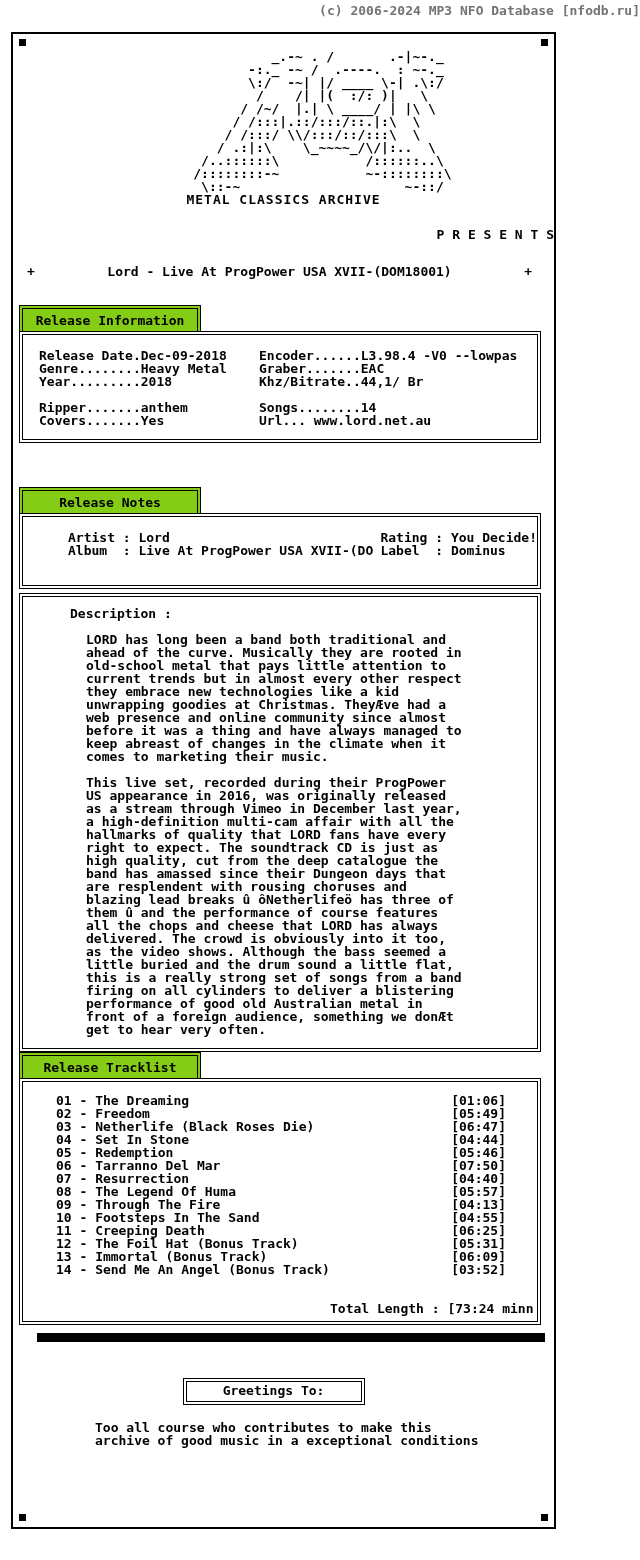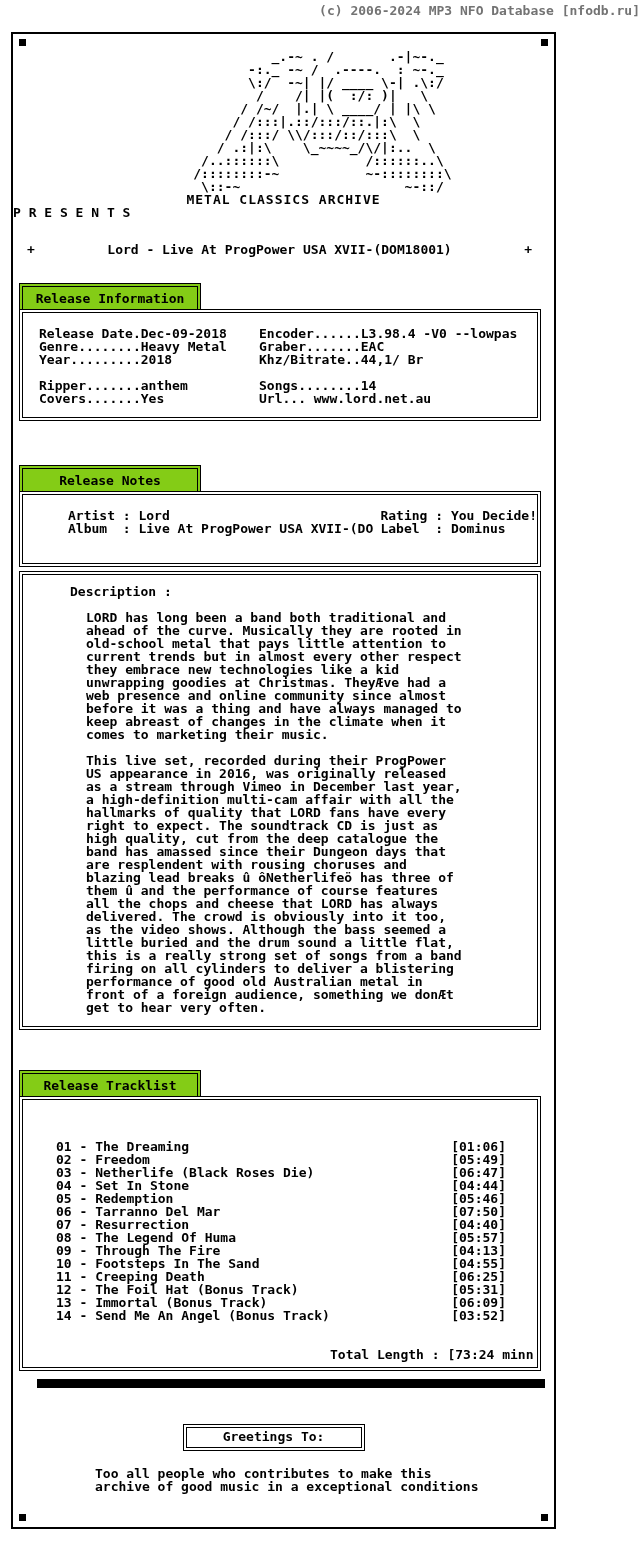--- a/index.html
+++ b/index.html
@@ -58,21 +58,22 @@
   .art-wrap pre {
     display: inline-block;
     text-align: left;
     transform: translateX(35px);
   }
   .art-caption {
     text-align: center;
     letter-spacing: 1px;
   }
   .presents {
-    text-align: left;
+    margin-top: 22px;
+    text-align: right;
   }
   .title-row {
     margin-top: 24px;
     display: flex;
     justify-content: space-between;
     padding: 0 22px 0 14px;
   }
   .title-row .title-text {
     flex: 1;
     text-align: center;
@@ -92,39 +93,39 @@
   }
   .section-box {
     margin-left: 6px;
     width: 522px;
     border: 4px double #000;
     box-sizing: border-box;
     background: #fff;
   }
   .mt-info  { margin-top: 27px; }
   .mt-notes { margin-top: 44px; }
-  .mt-track { margin-top: 40px; }
+  .mt-track { }
 
   .cols {
     display: flex;
   }
   .info-box .cols { padding: 14px 0 12px 16px; }
   .info-left  { width: 220px; }
   .notes-box .cols { padding: 14px 0 28px 6px; }
   .notes-left { width: 314px; margin-left: 39px; }
 
   .desc-box {
     margin-top: 4px;
     padding: 10px 0 12px 0;
   }
   .desc-heading { padding-left: 47px; }
   .desc-para { padding-left: 63px; margin-top: 13px; }
 
   .track-box { padding: 12px 0 6px 0; }
-  .track-rows { padding-left: 33px; margin-top: 28px; }
+  .track-rows { padding-left: 33px; }
   .track-row {
     display: flex;
     justify-content: space-between;
     width: 450px;
   }
   .total-length {
     margin-top: 26px;
     padding-left: 307px;
   }
 
@@ -304,15 +305,15 @@
           <span>14 - Send Me An Angel (Bonus Track)</span>
           <span>[03:52]</span>
         </div>
       </div>
     <div class="total-length">Total Length : [73:24 minn</div>
   </div>
 
   <div class="thick-bar"></div>
 
   <div class="greet-box">Greetings To:</div>
-  <pre class="greet-text">Too all people who contributes to make this
+  <pre class="greet-text">Too all course who contributes to make this
 archive of good music in a exceptional conditions</pre>
 </div>
 
 </body></html>

